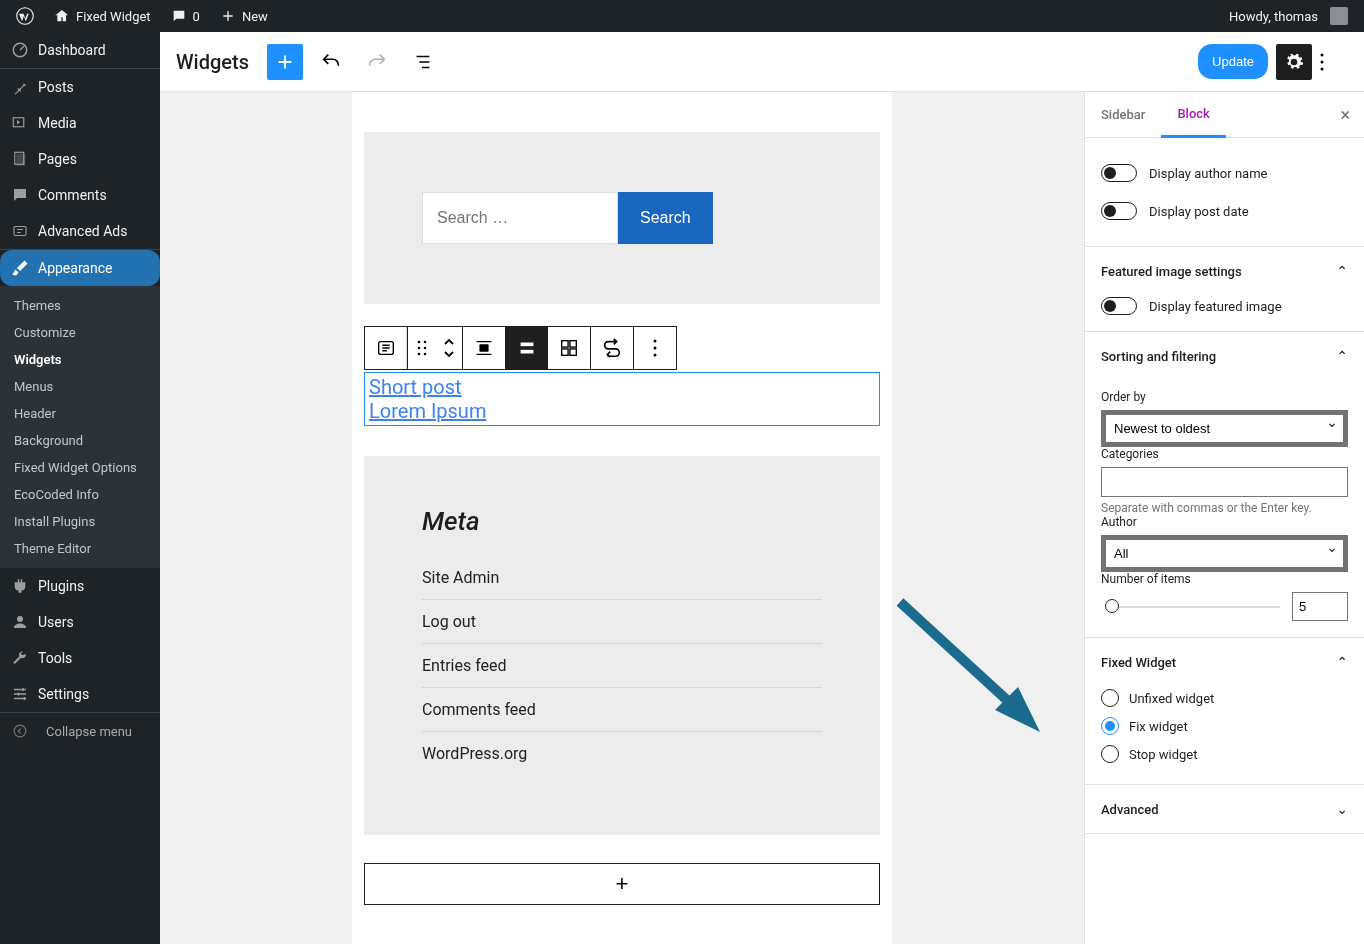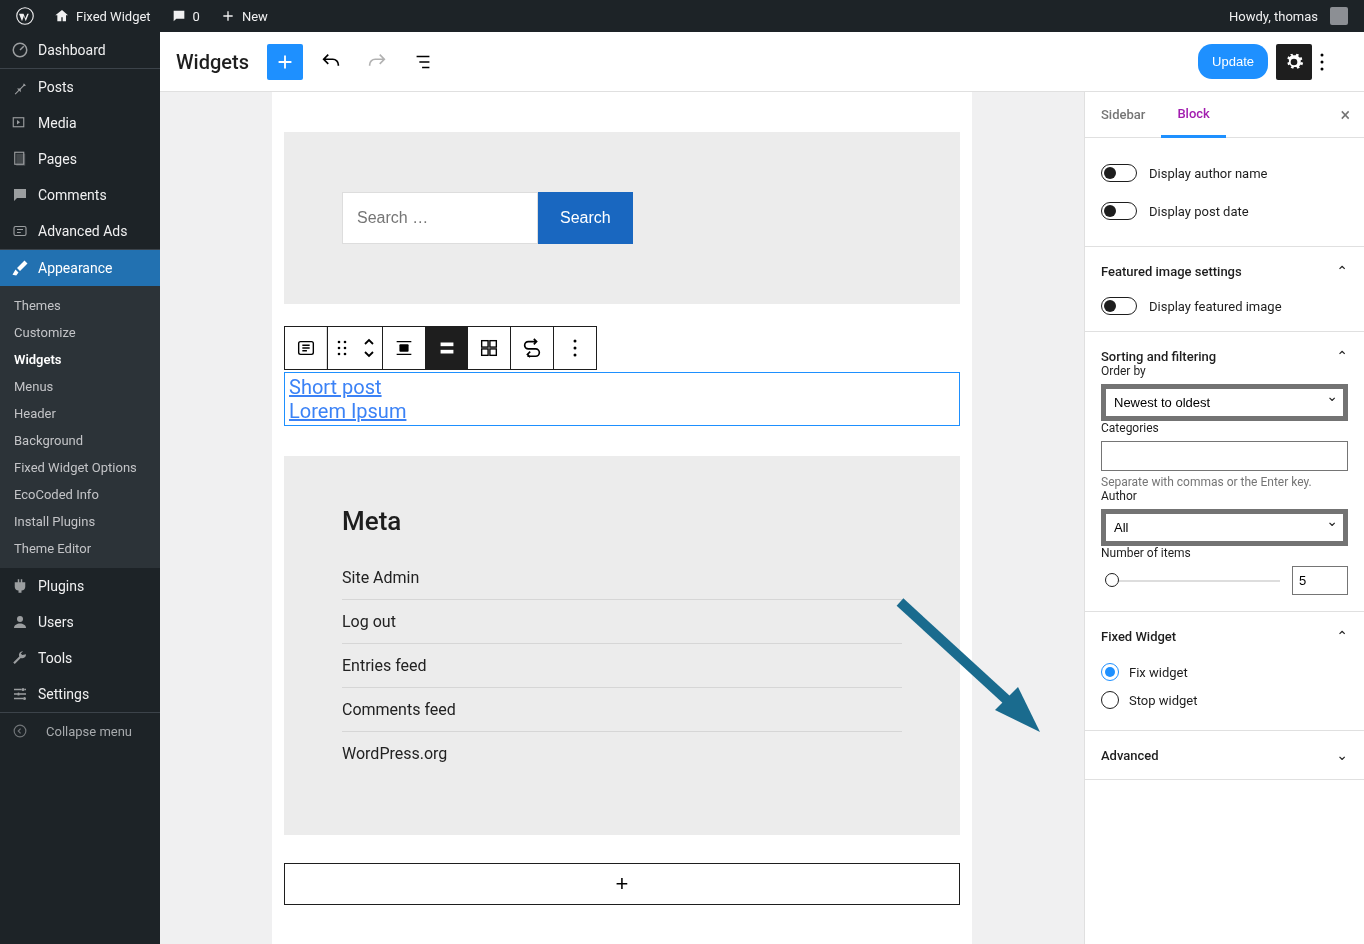--- a/index.html
+++ b/index.html
@@ -6,21 +6,21 @@
 body { font-family: -apple-system, BlinkMacSystemFont, "Segoe UI", Roboto, sans-serif; font-size: 13px; color: #1e1e1e; background: #f0f0f1; overflow: hidden; }
 .admin-bar { background: #1d2327; color: #c3c4c7; height: 32px; display: flex; align-items: center; justify-content: space-between; padding: 0 8px; font-size: 13px; }
 .admin-bar-left, .admin-bar-right { display: flex; align-items: center; gap: 4px; }
 .admin-bar-item { display: flex; align-items: center; gap: 6px; padding: 0 8px; height: 32px; cursor: pointer; color: #f0f0f1; }
 .avatar-mini { width: 18px; height: 18px; background: #8c8f94; border-radius: 2px; display: inline-block; margin-left: 6px; }
 
 .layout { display: flex; height: calc(100vh - 32px); }
 
 .sidebar { width: 160px; background: #1d2327; color: #f0f0f1; font-size: 14px; overflow-y: auto; flex-shrink: 0; }
 .sidebar-item { display: flex; align-items: center; gap: 8px; padding: 8px 10px; cursor: pointer; color: #f0f0f1; }
-.sidebar-item.active { background: #2271b1; color: #fff; position: relative; }
+.sidebar-item.active { background: #2271b1; color: #fff; position: relative; border-radius: 12px; }
 .sidebar-item.active::after { content: ""; position: absolute; right: -8px; top: 50%; transform: translateY(-50%); border: 8px solid transparent; border-right-color: #f0f0f1; }
 .sidebar-sub { background: #2c3338; padding: 6px 0; }
 .sidebar-sub-item { padding: 6px 10px 6px 14px; cursor: pointer; color: #c3c4c7; font-size: 13px; }
 .sidebar-sub-item.current { color: #fff; font-weight: 600; }
 .sidebar-icon { width: 20px; height: 20px; display: inline-flex; align-items: center; justify-content: center; opacity: 0.6; }
 .sidebar-separator { border-top: 1px solid #3c434a; margin: 0; }
 .collapse-item { display: flex; align-items: center; gap: 16px; padding: 8px 10px; cursor: pointer; color: #a7aaad; font-size: 13px; }
 
 .main { flex: 1; display: flex; flex-direction: column; background: #fff; overflow: hidden; }
 
@@ -31,38 +31,38 @@
 .hbtn.primary { background: #1e90ff; color: #fff; }
 .hbtn.disabled { opacity: 0.3; cursor: default; }
 .editor-header-right { display: flex; align-items: center; gap: 8px; }
 .update-btn { background: #1e90ff; color: #fff; border: none; padding: 10px 14px; border-radius: 14px; font-weight: 500; font-size: 13px; cursor: pointer; }
 .settings-btn { width: 36px; height: 36px; background: #1e1e1e; color: #fff; border: none; border-radius: 2px; cursor: pointer; display: inline-flex; align-items: center; justify-content: center; }
 .dots-btn { width: 28px; height: 36px; background: none; border: none; cursor: pointer; }
 
 .editor-body { flex: 1; display: flex; overflow: hidden; }
 
 .canvas-wrap { flex: 1; background: #f0f0f1; overflow-y: auto; display: flex; flex-direction: column; align-items: center; position: relative; }
-.canvas { background: #fff; width: 700px; margin-top: 0; padding: 0 12px 40px; }
+.canvas { background: #fff; width: 540px; margin-top: 0; padding: 0 12px 40px; }
 
 .widget-area { background: #ececec; padding: 60px 58px; margin-top: 40px; }
 .search-flex { display: flex; }
 .search-input { border: 1px solid #ddd; padding: 0 14px; height: 52px; font-size: 16px; width: 196px; outline: none; }
 .search-btn { background: #1967c0; color: #fff; border: none; padding: 0 22px; height: 52px; font-size: 16px; font-weight: 500; cursor: pointer; }
 
 .block-toolbar { display: inline-flex; border: 1px solid #1e1e1e; background: #fff; margin-top: 22px; }
 .tb-btn { width: 42px; height: 42px; background: #fff; border: none; border-right: 1px solid #ddd; cursor: pointer; display: inline-flex; align-items: center; justify-content: center; }
 .tb-group { display: flex; border-right: 1px solid #1e1e1e; }
 .tb-group:last-child { border-right: none; }
 .tb-btn.active { background: #1e1e1e; color: #fff; }
 
 .latest-posts-block { border: 1.5px solid #1e90ff; padding: 2px 4px; margin-top: 2px; }
 .post-link { color: #3b82f6; text-decoration: underline; font-size: 20px; display: block; line-height: 1.2; }
 
 .meta-area { background: #ececec; padding: 50px 58px 60px; margin-top: 30px; }
-.meta-title { font-size: 26px; font-weight: 500; margin-bottom: 20px; }
+.meta-title { font-size: 26px; font-weight: 500; margin-bottom: 20px; font-style: italic; }
 .meta-list { list-style: none; }
 .meta-list li { border-bottom: 1px solid #d6d6d6; padding: 12px 0; font-size: 16px; color: #222; }
 .meta-list li:last-child { border-bottom: none; }
 
 .add-block-btn { width: 100%; border: 1px solid #1e1e1e; background: #fff; height: 42px; margin-top: 28px; cursor: pointer; display: flex; align-items: center; justify-content: center; font-size: 22px; }
 
 .breadcrumb-bar { border-top: 1px solid #e0e0e0; padding: 10px 24px; font-size: 13px; color: #555; display: flex; gap: 8px; background: #fff; width: 100%; }
 
 .inspector { width: 280px; border-left: 1px solid #e0e0e0; background: #fff; overflow-y: auto; flex-shrink: 0; font-size: 13px; }
 .inspector-tabs { display: flex; align-items: center; border-bottom: 1px solid #e0e0e0; }
@@ -450,21 +450,21 @@
           <span>Featured image settings</span>
           <span class="chev">⌃</span>
         </div>
         <div class="toggle-row" style="padding-top:18px;padding-bottom:0">
           <div class="toggle"></div>
           <span>Display featured image</span>
         </div>
       </div>
 
       <div class="panel">
-        <div class="panel-title-row" style="margin-bottom:0">
+        <div class="panel-title-row" style="margin-bottom:26px">
           <span>Sorting and filtering</span>
           <span class="chev">⌃</span>
         </div>
 
         <div class="field-group">
           <label class="field-label">Order by</label>
           <div class="select-wrap">
             <select class="select-field">
               <option>Newest to oldest</option>
             </select>
@@ -496,20 +496,24 @@
           </div>
         </div>
       </div>
 
       <div class="panel">
         <div class="panel-title-row" style="margin-bottom:14px">
           <span>Fixed Widget</span>
           <span class="chev">⌃</span>
         </div>
         <div class="radio-row">
+          <span class="radio-circle"></span>
+          <span>Unfixed widget</span>
+        </div>
+        <div class="radio-row">
           <span class="radio-circle checked"></span>
           <span>Fix widget</span>
         </div>
         <div class="radio-row">
           <span class="radio-circle"></span>
           <span>Stop widget</span>
         </div>
       </div>
 
       <div class="panel-title-row standalone">

